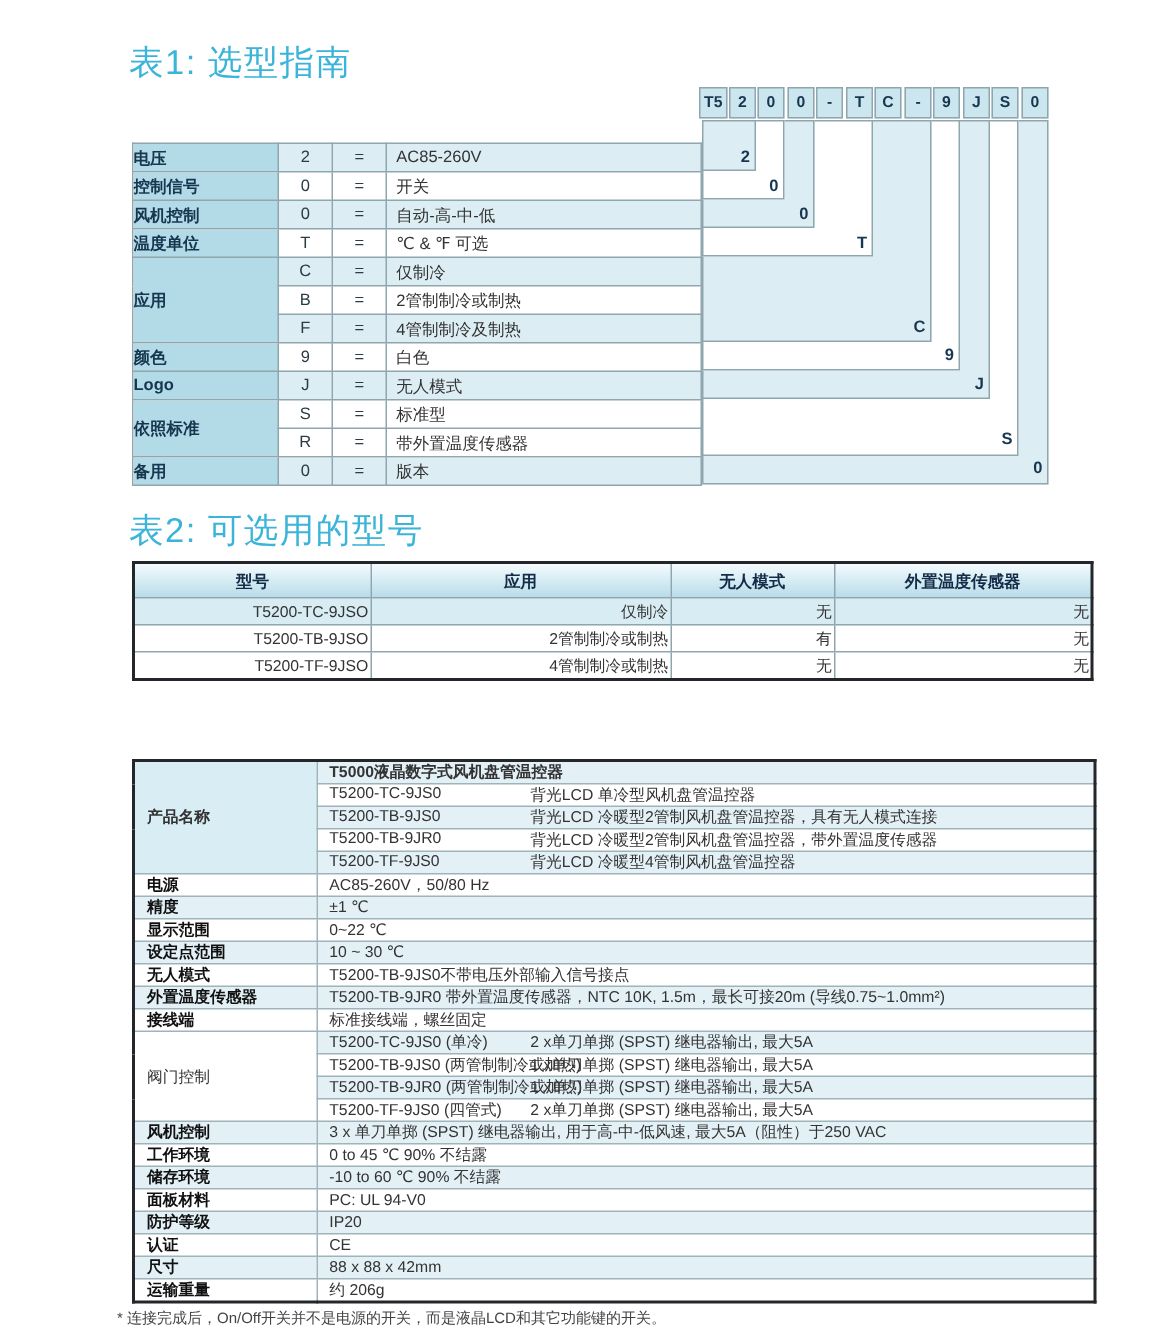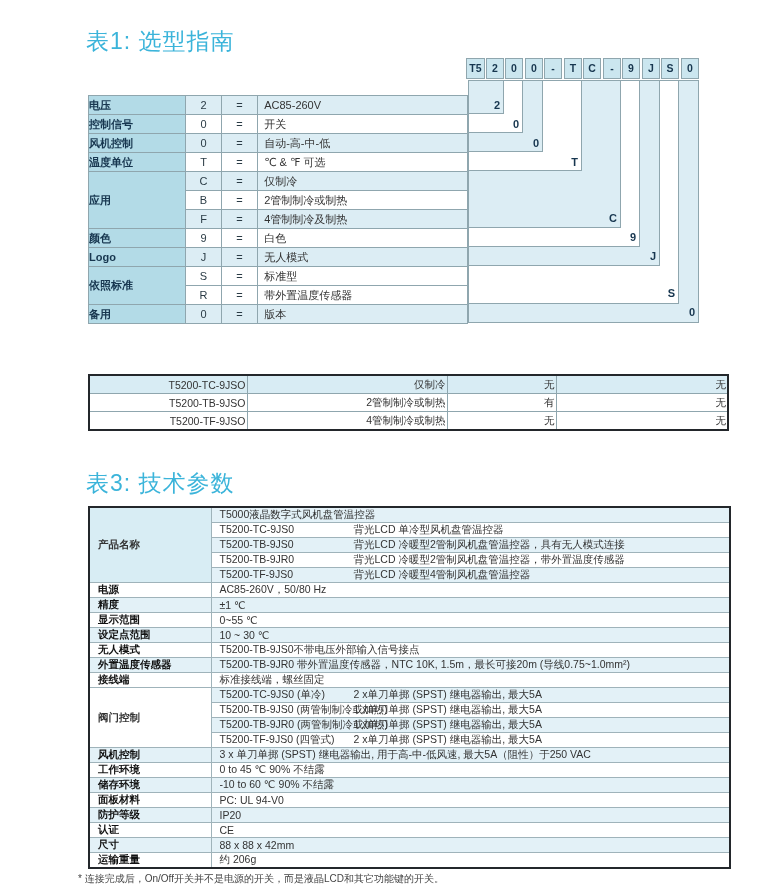--- a/index.html
+++ b/index.html
@@ -36,24 +36,24 @@
   .t2c1{width:158px}.t2c2{width:200px}.t2c3{width:109px}.t2c4{width:172px}
 
   
   .t3{position:absolute;left:72px;top:506px;width:641px;border-collapse:collapse;table-layout:fixed;
       font-size:10.5px;border:2px solid #23272b;}
   .t3 td{height:14px;border:1px solid #9fb3ba;padding:0 0 0 8px;white-space:nowrap;overflow:hidden;color:#333;}
   .t3 td.lab{font-weight:bold;color:#111;}
   .t3 tr.rp td{background:#e3f1f7;}
   .t3 tr.rw td{background:#ffffff;}
   .t3 td.glab-p{background:#d8edf4 !important;font-weight:bold;vertical-align:middle;}
-  .t3 td.glab-w{background:#ffffff !important;font-weight:bold;vertical-align:middle;}
+  .t3 td.glab-w{background:#ffffff !important;font-weight:normal;vertical-align:middle;}
   .t3 .pair{display:flex;align-items:flex-start;}
   .t3 .pair .model{flex:0 0 134px;min-width:134px;}
-  .t3 .bold{font-weight:normal;}
+  .t3 .bold{font-weight:bold;}
   .t3c1{width:122px}.t3c2{width:519px}
 
   .footnote{position:absolute;left:62px;top:872px;font-size:10px;color:#444;}
 </style>
 </head>
 <body>
 
 <div class="page">
 
   <div class="sec-title" style="top:26px;">表1: 选型指南</div>
@@ -166,29 +166,36 @@
     </tr>
     <tr class="rp">
       <td class="lab">备用</td>
       <td class="code v">0</td>
       <td class="eq v">=</td>
       <td class="v">版本</td>
     </tr>
   </tbody>
     </table>
 
+  <div class="sec-title" style="top:338px;">表2: 可选用的型号</div>
 
   <table class="t2">
     <colgroup>
         <col class="t2c1">
         <col class="t2c2">
         <col class="t2c3">
         <col class="t2c4">
       </colgroup>
     <tbody>
+        <tr>
+      <th>型号</th>
+      <th>应用</th>
+      <th>无人模式</th>
+      <th>外置温度传感器</th>
+    </tr>
     <tr class="rp">
       <td>T5200-TC-9JSO</td>
       <td>仅制冷</td>
       <td>无</td>
       <td>无</td>
     </tr>
     <tr class="rw">
       <td>T5200-TB-9JSO</td>
       <td>2管制制冷或制热</td>
       <td>有</td>
@@ -196,21 +203,20 @@
     </tr>
     <tr class="rw">
       <td>T5200-TF-9JSO</td>
       <td>4管制制冷或制热</td>
       <td>无</td>
       <td>无</td>
     </tr>
   </tbody>
     </table>
 
-  <div class="sec-title" style="top:468px;">表3: 技术参数</div>
 
   <table class="t3">
     <colgroup>
         <col class="t3c1">
         <col class="t3c2">
       </colgroup>
     <tbody>
         <tr class="rp">
       <td class="glab-p" rowspan="5">产品名称</td>
       <td class="bold">T5000液晶数字式风机盘管温控器</td>
@@ -250,21 +256,21 @@
     <tr class="rw">
       <td class="lab">电源</td>
       <td>AC85-260V，50/80 Hz</td>
     </tr>
     <tr class="rp">
       <td class="lab">精度</td>
       <td>±1 ℃</td>
     </tr>
     <tr class="rw">
       <td class="lab">显示范围</td>
-      <td>0~55 ℃</td>
+      <td>0~22 ℃</td>
     </tr>
     <tr class="rp">
       <td class="lab">设定点范围</td>
       <td>10 ~ 30 ℃</td>
     </tr>
     <tr class="rw">
       <td class="lab">无人模式</td>
       <td>T5200-TB-9JS0不带电压外部输入信号接点</td>
     </tr>
     <tr class="rp">

